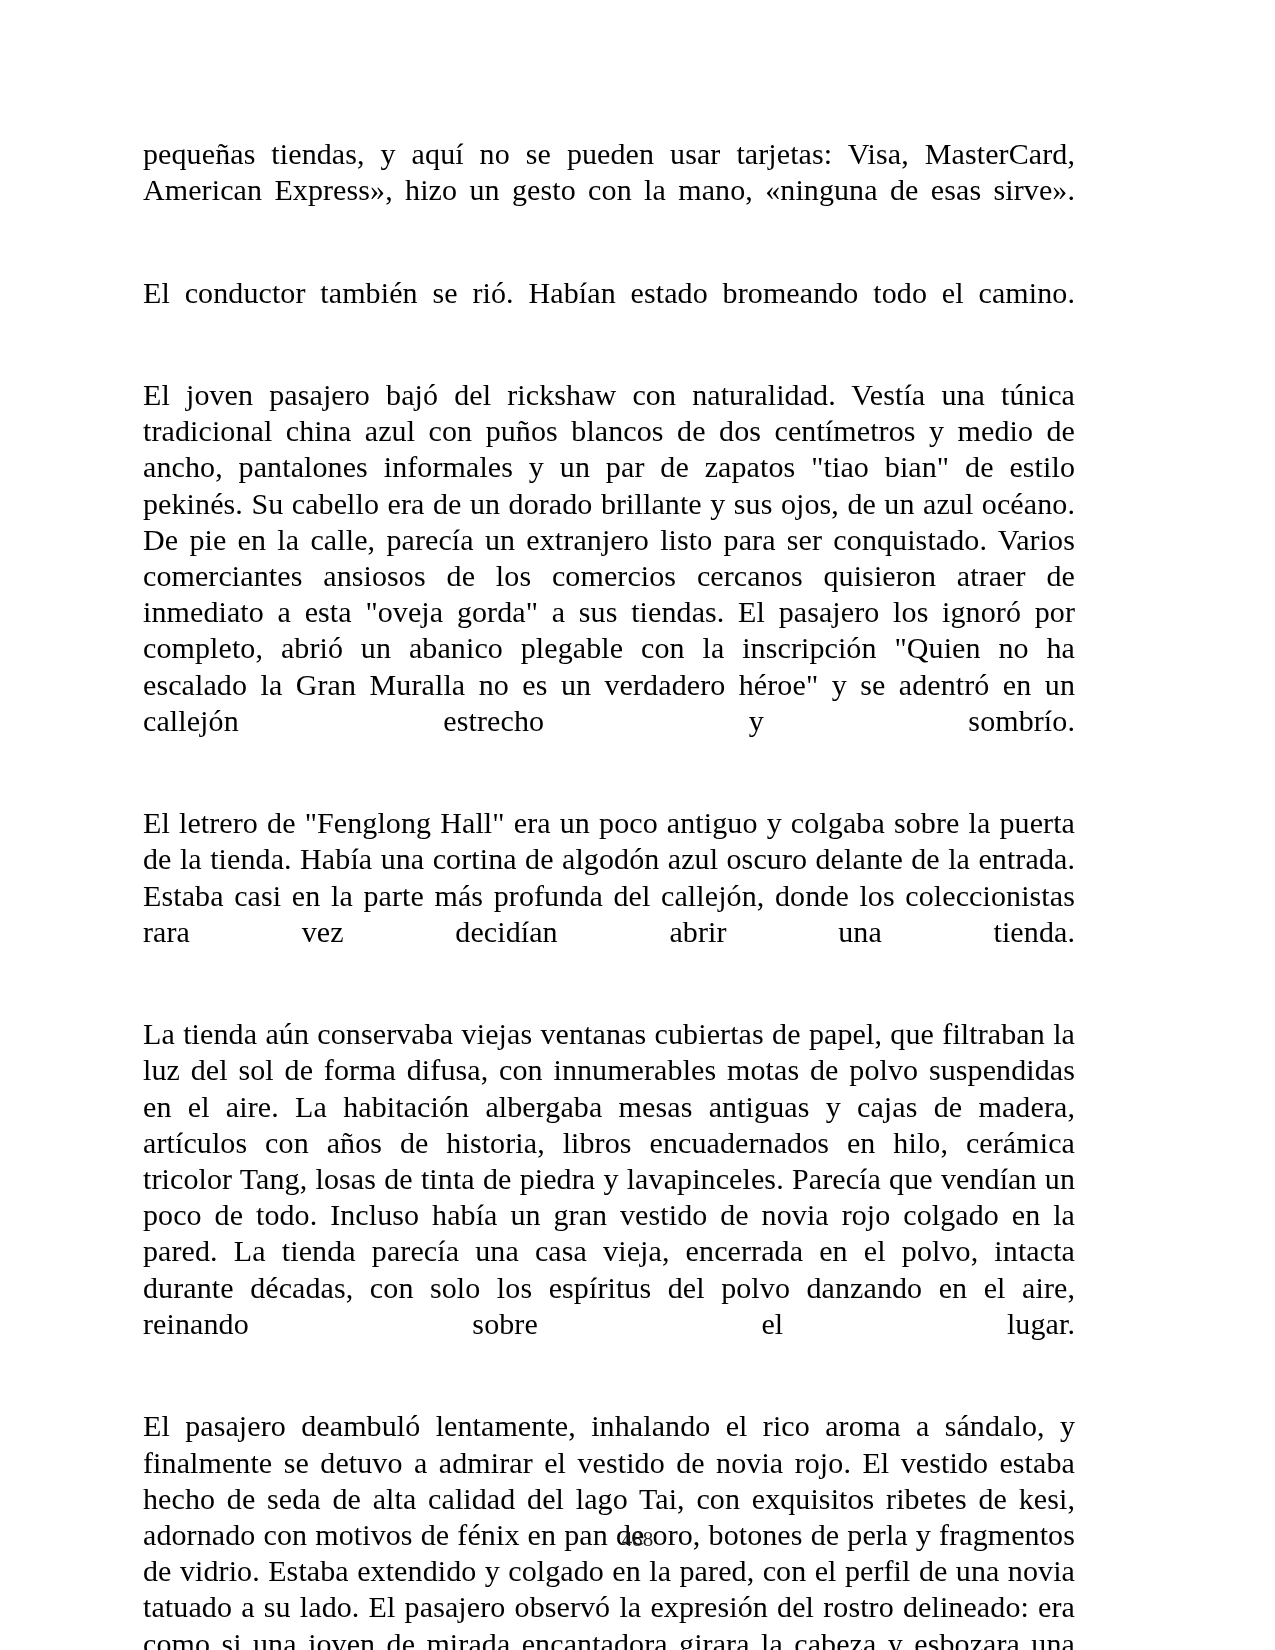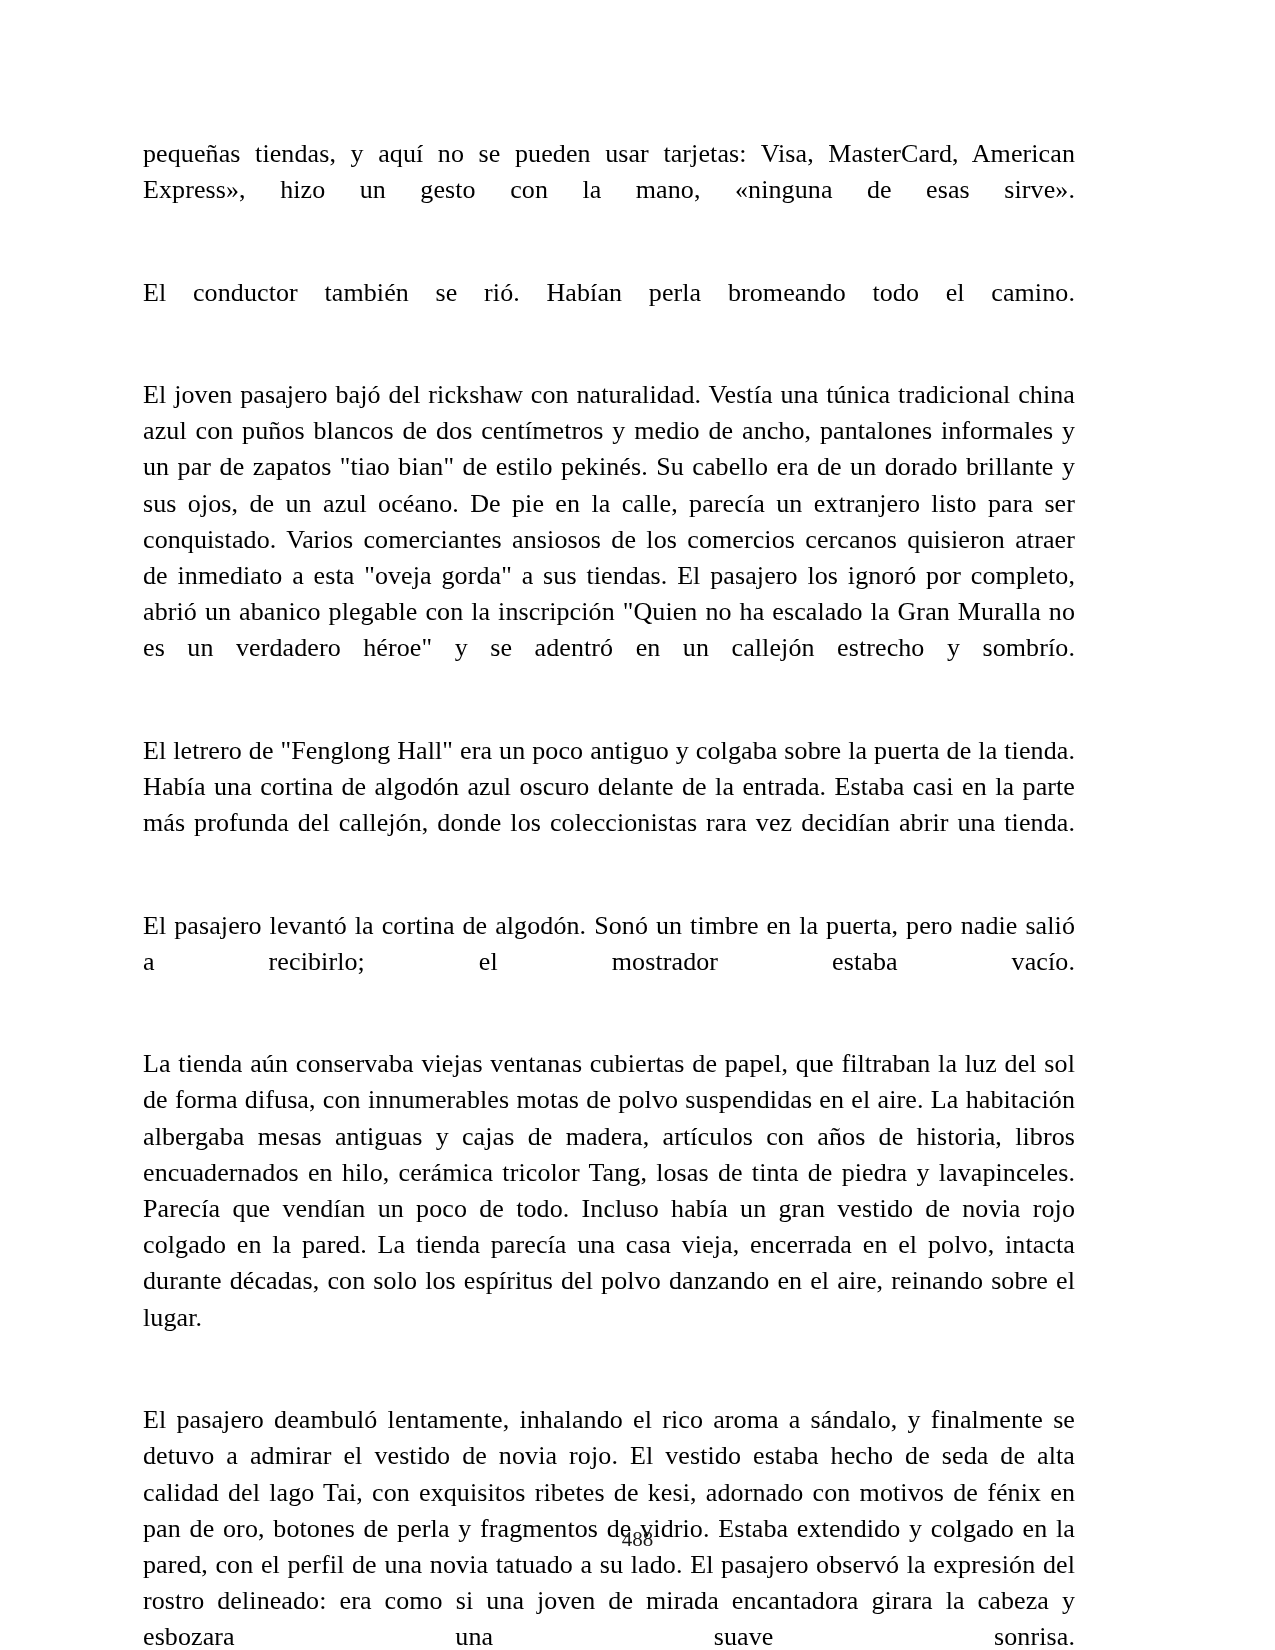--- a/index.html
+++ b/index.html
@@ -24,21 +24,21 @@
     background: #ffffff;
   }
   .content {
     position: absolute;
     left: 143px;
     top: 136px;
     width: 932px;
   }
   p.para {
     margin: 0 0 30px 0;
-    font-size: 26px;
+    font-size: 30px;
     line-height: 36.2px;
     text-align: justify;
     text-justify: inter-word;
     letter-spacing: 0.1px;
     word-spacing: 0.2px;
     -webkit-hyphens: none;
     hyphens: none;
   }
   p.para:last-child {
     margin-bottom: 0;
@@ -61,24 +61,23 @@
     color: #1a1a1a;
   }
 </style>
 </head>
 <body>
 
 <div class="page">
 
   <div class="content">
     <p class="para">pequeñas tiendas, y aquí no se pueden usar tarjetas: Visa, MasterCard, American Express», hizo un gesto con la mano, «ninguna de esas sirve».</p>
-    <p class="para">El conductor también se rió. Habían perla bromeando todo el camino.</p>
+    <p class="para">El conductor también se rió. Habían estado bromeando todo el camino.</p>
     <p class="para">El joven pasajero bajó del rickshaw con naturalidad. Vestía una túnica tradicional china azul con puños blancos de dos centímetros y medio de ancho, pantalones informales y un par de zapatos "tiao bian" de estilo pekinés. Su cabello era de un dorado brillante y sus ojos, de un azul océano. De pie en la calle, parecía un extranjero listo para ser conquistado. Varios comerciantes ansiosos de los comercios cercanos quisieron atraer de inmediato a esta "oveja gorda" a sus tiendas. El pasajero los ignoró por completo, abrió un abanico plegable con la inscripción "Quien no ha escalado la Gran Muralla no es un verdadero héroe" y se adentró en un callejón estrecho y sombrío.</p>
     <p class="para">El letrero de "Fenglong Hall" era un poco antiguo y colgaba sobre la puerta de la tienda. Había una cortina de algodón azul oscuro delante de la entrada. Estaba casi en la parte más profunda del callejón, donde los coleccionistas rara vez decidían abrir una tienda.</p>
-    <p class="para">El pasajero levantó la cortina de algodón. Sonó un timbre en la puerta, pero nadie salió a recibirlo; el mostrador estaba vacío.</p>
     <p class="para">La tienda aún conservaba viejas ventanas cubiertas de papel, que filtraban la luz del sol de forma difusa, con innumerables motas de polvo suspendidas en el aire. La habitación albergaba mesas antiguas y cajas de madera, artículos con años de historia, libros encuadernados en hilo, cerámica tricolor Tang, losas de tinta de piedra y lavapinceles. Parecía que vendían un poco de todo. Incluso había un gran vestido de novia rojo colgado en la pared. La tienda parecía una casa vieja, encerrada en el polvo, intacta durante décadas, con solo los espíritus del polvo danzando en el aire, reinando sobre el lugar.</p>
     <p class="para">El pasajero deambuló lentamente, inhalando el rico aroma a sándalo, y finalmente se detuvo a admirar el vestido de novia rojo. El vestido estaba hecho de seda de alta calidad del lago Tai, con exquisitos ribetes de kesi, adornado con motivos de fénix en pan de oro, botones de perla y fragmentos de vidrio. Estaba extendido y colgado en la pared, con el perfil de una novia tatuado a su lado. El pasajero observó la expresión del rostro delineado: era como si una joven de mirada encantadora girara la cabeza y esbozara una suave sonrisa.</p>
 
   </div>
 
   <div class="page-number">488</div>
 
 </div>
 
 </body></html>

